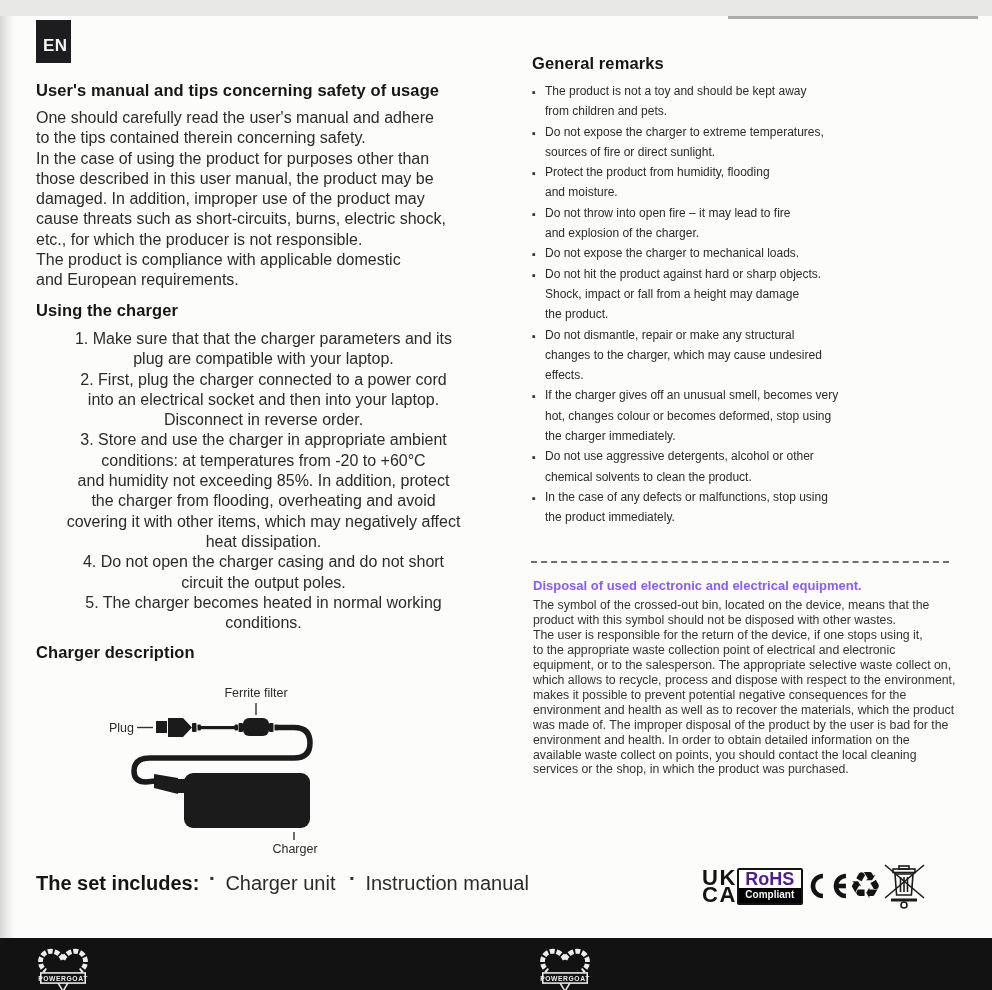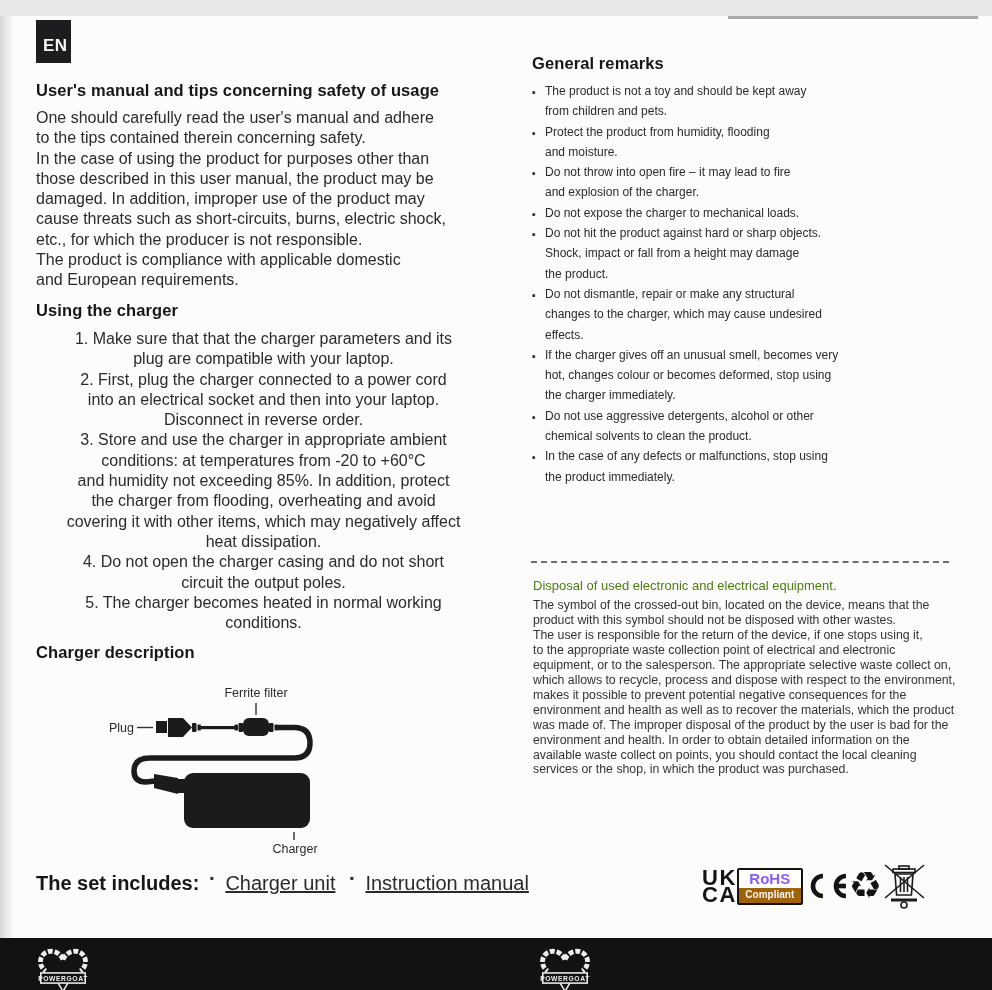--- a/index.html
+++ b/index.html
@@ -28,41 +28,41 @@
 
   .l-title   { left:36px; top:65px;  width:450px; }
   .l-intro   { left:36px; top:92px;  width:455px; }
   .l-using-h { left:36px; top:285px; }
   .l-steps   { left:36px; top:313px; width:455px;text-align:center; }
   .l-desc-h  { left:36px; top:627px; }
   .diagram   { left:96px; top:664px; }
 
   .set-line  { left:36px; top:856px; font-size:20px; color:#2b2b2b; display:flex; align-items:flex-start; }
   .set-line .lbl { font-weight:bold; color:#161616; margin-right:10px; }
-  .set-item { position:relative; padding-left:16px; margin-right:14px;text-decoration:underline; }
+  .set-item { position:relative; padding-left:16px; margin-right:14px; }
   .set-item::before { content:"▪"; position:absolute; left:0; top:-1px; font-size:12px; }
 
   .r-heading { left:532px; top:38px; }
   .r-list    { left:532px; top:65px; width:448px; list-style:none; }
   .r-list li {
     position:relative; padding-left:13px;
     font-size:12px; line-height:20.3px; white-space:pre-line; color:#2b2b2b;
   }
   .r-list li::before { content:"▪"; position:absolute; left:0; top:1px; font-size:11px; color:#333; }
 
   .divider { left:531px; top:545px; width:418px; border-top:2px dashed #6e6e6e; }
 
-  .disp-h    { left:533px; top:562px; width:440px; font-size:13px; font-weight:normal; color:#4d7c0f; }
+  .disp-h    { left:533px; top:562px; width:440px; font-size:13px; font-weight:bold; color:#8b5cf6; }
   .disp-body { left:533px; top:582px; width:448px; font-size:12.3px; line-height:14.95px; white-space:pre-line; color:#333; }
 
   .marks-row { left:702px; top:846px; width:278px; height:48px; display:flex; align-items:center; }
   .ukca { font-weight:bold; font-size:22px; line-height:17px; letter-spacing:1.5px; color:#131313; text-align:center; }
   .rohs { width:66px; border:2.5px solid #131313; border-radius:2px; text-align:center; background:#fff; }
-  .rohs .top { font-size:15px; font-weight:bold; color:#8b5cf6; padding:1px 0; line-height:16px; }
-  .rohs .bot { background:#a16207; color:#f6f6f6; font-size:10px; font-weight:bold; padding:2px 0 3px; line-height:10px; }
+  .rohs .top { font-size:18px; font-weight:bold; color:#4c1d95; padding:1px 0; line-height:16px; }
+  .rohs .bot { background:#000000; color:#f6f6f6; font-size:10px; font-weight:bold; padding:2px 0 3px; line-height:10px; }
   .recycle { font-size:37px; color:#131313; line-height:36px; }
 
   .footer { left:0; top:922px; width:992px; height:68px; background:#121212; }
   .goat { position:absolute; top:8px; }
   .goat-1 { left:34px; } .goat-2 { left:536px; }
 </style>
 </head>
 <body>
 
 <div class="page">
@@ -139,20 +139,22 @@
   <div class="abs set-line">
     <span class="lbl">The set includes:</span>
     <span class="set-item">Charger unit</span>
     <span class="set-item">Instruction manual</span>
   </div>
 
   <div class="abs r-heading h-big">General remarks</div>
   <ul class="abs r-list">
     <li>The product is not a toy and should be kept away
 from children and pets.</li>
+    <li>Do not expose the charger to extreme temperatures,
+sources of fire or direct sunlight.</li>
     <li>Protect the product from humidity, flooding
 and moisture.</li>
     <li>Do not throw into open fire – it may lead to fire
 and explosion of the charger.</li>
     <li>Do not expose the charger to mechanical loads.</li>
     <li>Do not hit the product against hard or sharp objects.
 Shock, impact or fall from a height may damage
 the product.</li>
     <li>Do not dismantle, repair or make any structural
 changes to the charger, which may cause undesired

